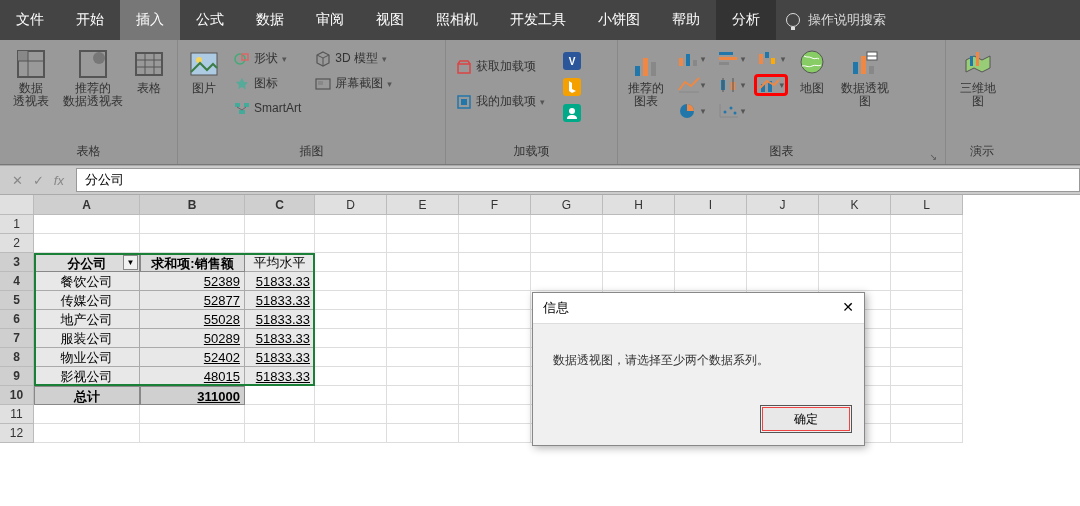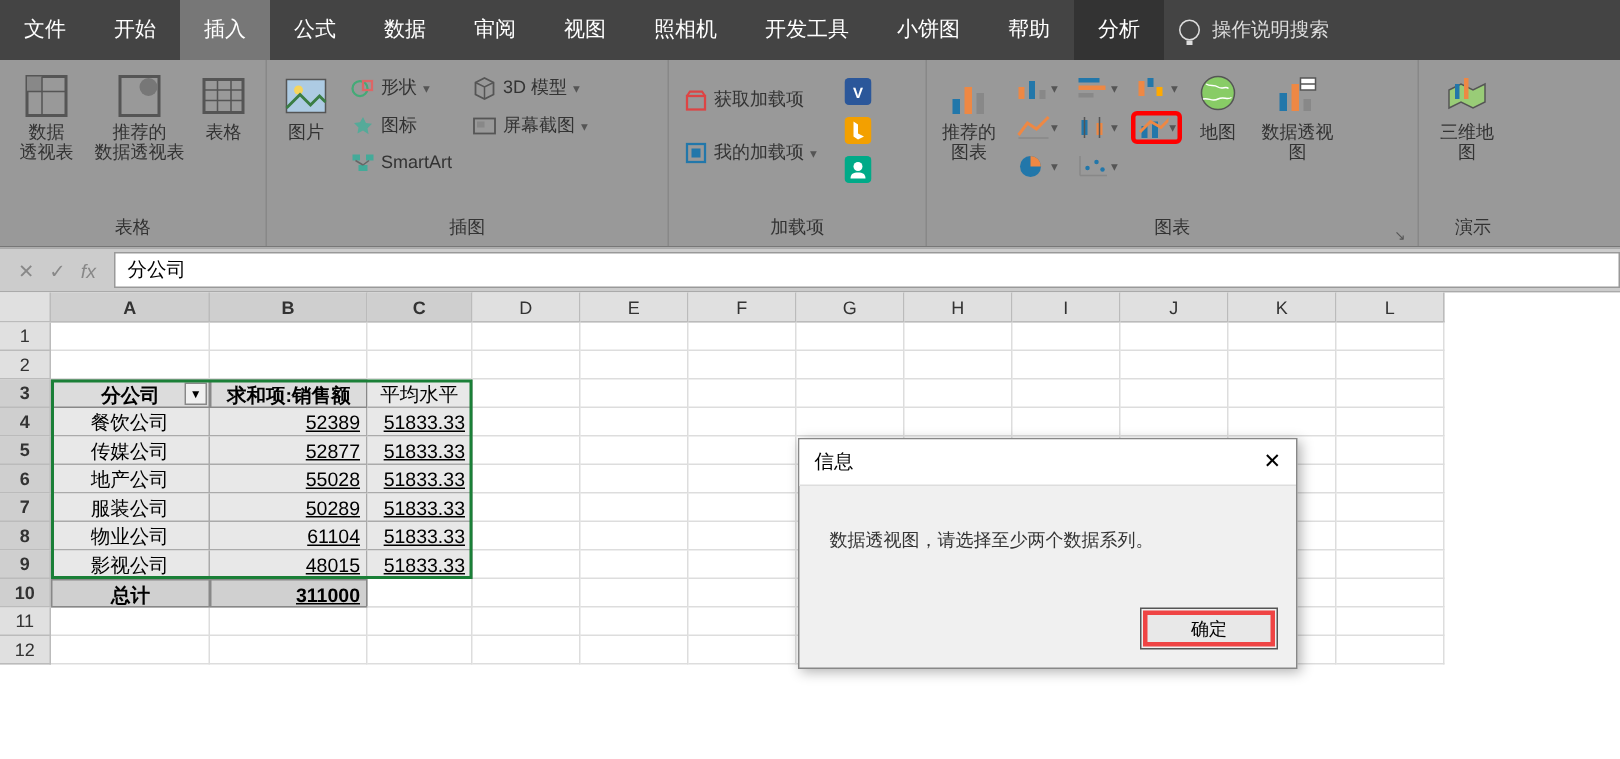--- a/index.html
+++ b/index.html
@@ -56,21 +56,21 @@
 .cell.ct { text-align: center; }
 .filter-btn { position: absolute; right: 1px; top: 1px; width: 15px; height: 15px; background: #f0f0f0; border: 1px solid #888; font-size: 8px; line-height: 13px; text-align: center; }
 .sel-border { position: absolute; border: 2px solid #1a7f37; pointer-events: none; }
 
 
 .dialog { position: absolute; left: 532px; top: 292px; width: 333px; background: #f0f0f0; border: 1px solid #888; box-shadow: 2px 2px 8px rgba(0,0,0,0.3); font-size: 12px; }
 .dialog-title { display: flex; justify-content: space-between; padding: 6px 10px; background: #fff; border-bottom: 1px solid #ddd; font-size: 13px; }
 .dialog-close { cursor: pointer; font-size: 14px; }
 .dialog-body { padding: 28px 20px; color: #333; }
 .dialog-footer { display: flex; justify-content: flex-end; padding: 10px 14px 14px 14px; }
-.dialog-btn { width: 88px; height: 24px; background: #e8e8e8; border: 3px solid #ef4444; outline: 1px solid #555; outline-offset: 1px; cursor: pointer; font-size: 12px; }
+.dialog-btn { width: 88px; height: 24px; background: #e8e8e8; border: 1px solid #ef4444; outline: 1px solid #555; outline-offset: 1px; cursor: pointer; font-size: 12px; }
 </style>
 </head>
 <body>
 
 <div class="tabs">
   <div class="tab">文件</div>
   <div class="tab">开始</div>
   <div class="tab active">插入</div>
   <div class="tab">公式</div>
   <div class="tab">数据</div>
@@ -562,21 +562,21 @@
           <div class="cell pivot-body ct" style="left: 0px; top: 76px; width: 106px;">传媒公司</div>
           <div class="cell pivot-body rt" style="left: 106px; top: 76px; width: 105px;">52877</div>
           <div class="cell pivot-body rt" style="left: 211px; top: 76px; width: 70px;">51833.33</div>
           <div class="cell pivot-body ct" style="left: 0px; top: 95px; width: 106px;">地产公司</div>
           <div class="cell pivot-body rt" style="left: 106px; top: 95px; width: 105px;">55028</div>
           <div class="cell pivot-body rt" style="left: 211px; top: 95px; width: 70px;">51833.33</div>
           <div class="cell pivot-body ct" style="left: 0px; top: 114px; width: 106px;">服装公司</div>
           <div class="cell pivot-body rt" style="left: 106px; top: 114px; width: 105px;">50289</div>
           <div class="cell pivot-body rt" style="left: 211px; top: 114px; width: 70px;">51833.33</div>
           <div class="cell pivot-body ct" style="left: 0px; top: 133px; width: 106px;">物业公司</div>
-          <div class="cell pivot-body rt" style="left: 106px; top: 133px; width: 105px;">61104</div>
+          <div class="cell pivot-body rt" style="left: 106px; top: 133px; width: 105px;">52402</div>
           <div class="cell pivot-body rt" style="left: 211px; top: 133px; width: 70px;">51833.33</div>
           <div class="cell pivot-body ct" style="left: 0px; top: 152px; width: 106px;">影视公司</div>
           <div class="cell pivot-body rt" style="left: 106px; top: 152px; width: 105px;">48015</div>
           <div class="cell pivot-body rt" style="left: 211px; top: 152px; width: 70px;">51833.33</div>
           <div class="cell pivot-total ct" style="left: 0px; top: 171px; width: 106px;">总计</div>
           <div class="cell pivot-total rt" style="left: 106px; top: 171px; width: 105px;">311000</div>
           <div class="cell " style="left: 211px; top: 171px; width: 70px;"></div>
           <div class="sel-border" style="left: 0px; top: 38px; width: 281px; height: 133px;"></div>
         </div>
     </div>

